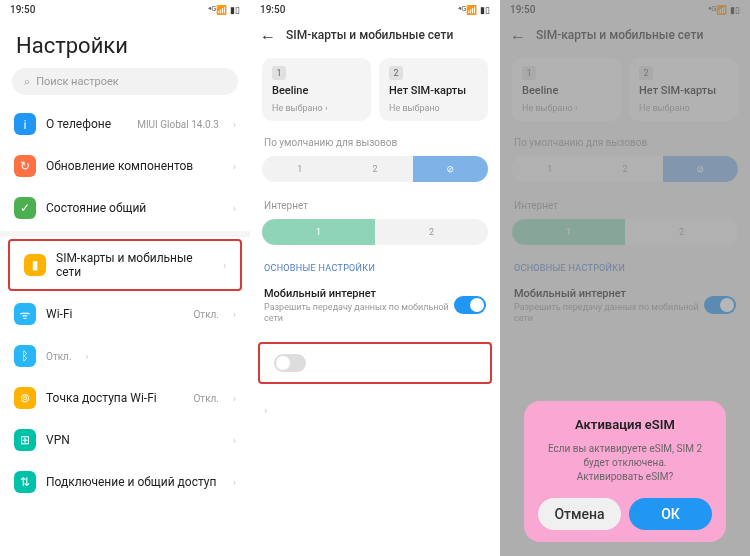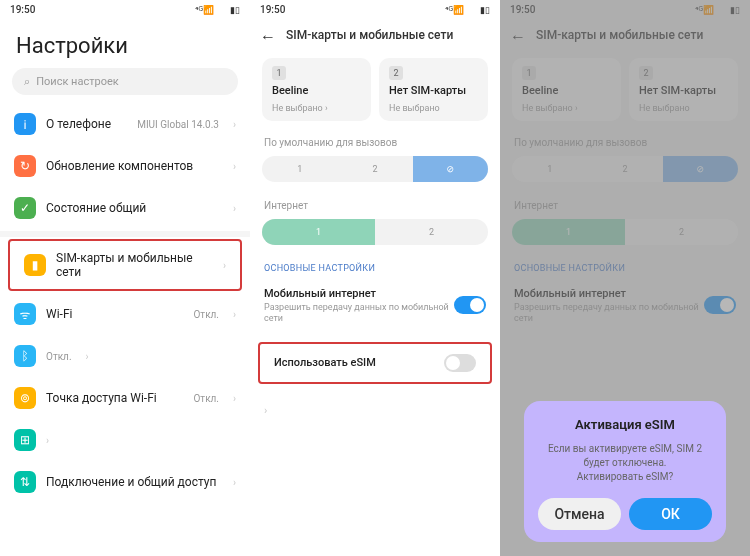--- a/index.html
+++ b/index.html
@@ -3,21 +3,21 @@
 <meta charset="utf-8">
 <style>
 * { margin: 0; padding: 0; box-sizing: border-box; font-family: -apple-system, BlinkMacSystemFont, "Segoe UI", Roboto, sans-serif; }
 body { background: #fff; width: 750px; height: 556px; overflow: hidden; display: flex; }
 .screen { width: 250px; height: 556px; background: #fff; position: relative; overflow: hidden; font-size: 11px; color: #333; }
 .screen.dim { background: #e8e8e8; }
 .screen.dim > * { opacity: 0.55; }
 .screen.dim .dialog-backdrop { opacity: 1; }
 
 .statusbar { display: flex; justify-content: space-between; align-items: center; padding: 4px 10px; font-size: 10px; font-weight: 500; color: #333; }
-.statusbar .right { display: flex; gap: 16px; align-items: center; font-size: 9px; }
+.statusbar .right { display: flex; gap: 3px; align-items: center; font-size: 9px; }
 
 .header { display: flex; align-items: center; padding: 6px 10px; gap: 10px; }
 .back-arrow { font-size: 16px; }
 .header-title { font-size: 12px; font-weight: 500; }
 
 .page-title { font-size: 22px; font-weight: 400; padding: 14px 16px 10px; color: #222; }
 
 .search-box { margin: 0 12px 8px; background: #f2f2f2; border-radius: 18px; padding: 7px 12px; display: flex; align-items: center; gap: 6px; color: #999; font-size: 11px; }
 
 .list-item { display: flex; align-items: center; padding: 10px 14px; gap: 10px; position: relative; }
@@ -48,21 +48,21 @@
 .setting-row .title { font-size: 11px; color: #222; font-weight: 500; }
 .setting-row .sub { font-size: 9px; color: #999; margin-top: 2px; line-height: 1.2; }
 .toggle { width: 32px; height: 18px; border-radius: 9px; position: relative; flex-shrink: 0; }
 .toggle.on { background: #2196f3; }
 .toggle.off { background: #ddd; }
 .toggle .knob { width: 14px; height: 14px; background: #fff; border-radius: 50%; position: absolute; top: 2px; }
 .toggle.on .knob { right: 2px; }
 .toggle.off .knob { left: 2px; }
 
 .dialog-backdrop { position: absolute; inset: 0; background: rgba(0,0,0,0.25); display: flex; align-items: flex-end; justify-content: center; padding-bottom: 14px; }
-.dialog { background: #c4b5fd; border-radius: 16px; width: 202px; padding: 16px 14px 12px; text-align: center; }
+.dialog { background: #f9a8d4; border-radius: 16px; width: 202px; padding: 16px 14px 12px; text-align: center; }
 .dialog .dtitle { font-size: 13px; font-weight: 600; margin-bottom: 10px; color: #222; }
 .dialog .dbody { font-size: 10px; color: #666; line-height: 1.4; margin-bottom: 14px; }
 .dialog .dbtns { display: flex; gap: 8px; }
 .dialog .dbtn { flex: 1; padding: 8px 0; border-radius: 18px; font-size: 14px; font-weight: 500; text-align: center; }
 .dialog .dbtn.cancel { background: #f0f0f0; color: #333; }
 .dialog .dbtn.ok { background: #2196f3; color: #fff; }
 
 .ic-blue{background:#2196f3}.ic-orange{background:#ff7043}.ic-green{background:#4caf50}.ic-yellow{background:#ffb300}.ic-lblue{background:#29b6f6}.ic-teal{background:#00c2a8}
 </style>
 </head>
@@ -120,20 +120,21 @@
     <div class="chev">›</div>
   </div>
   <div class="list-item">
     <div class="icon-box ic-yellow">⊚</div>
     <div class="label">Точка доступа Wi-Fi</div>
     <div class="value">Откл.</div>
     <div class="chev">›</div>
   </div>
   <div class="list-item">
     <div class="icon-box ic-teal">⊞</div>
+    <div class="label">VPN</div>
     <div class="chev">›</div>
   </div>
   <div class="list-item">
     <div class="icon-box ic-teal">⇅</div>
     <div class="label">Подключение и общий доступ</div>
     <div class="chev">›</div>
   </div>
 </div>
 
 <div class="screen">
@@ -181,23 +182,20 @@
       <div class="title">Мобильный интернет</div>
       <div class="sub">Разрешить передачу данных по мобильной сети</div>
     </div>
     <div class="toggle on">
         <div class="knob"></div>
       </div>
   </div>
 
   <div class="highlight-box" style="margin-top:8px">
     <div class="setting-row">
-      <div class="txt">
-          <div class="title">Использовать eSIM</div>
-        </div>
       <div class="toggle off">
           <div class="knob"></div>
         </div>
     </div>
   </div>
 
   <div class="setting-row" style="margin-top:10px">
     <div class="chev" style="color:#ccc">›</div>
   </div>
 </div>

